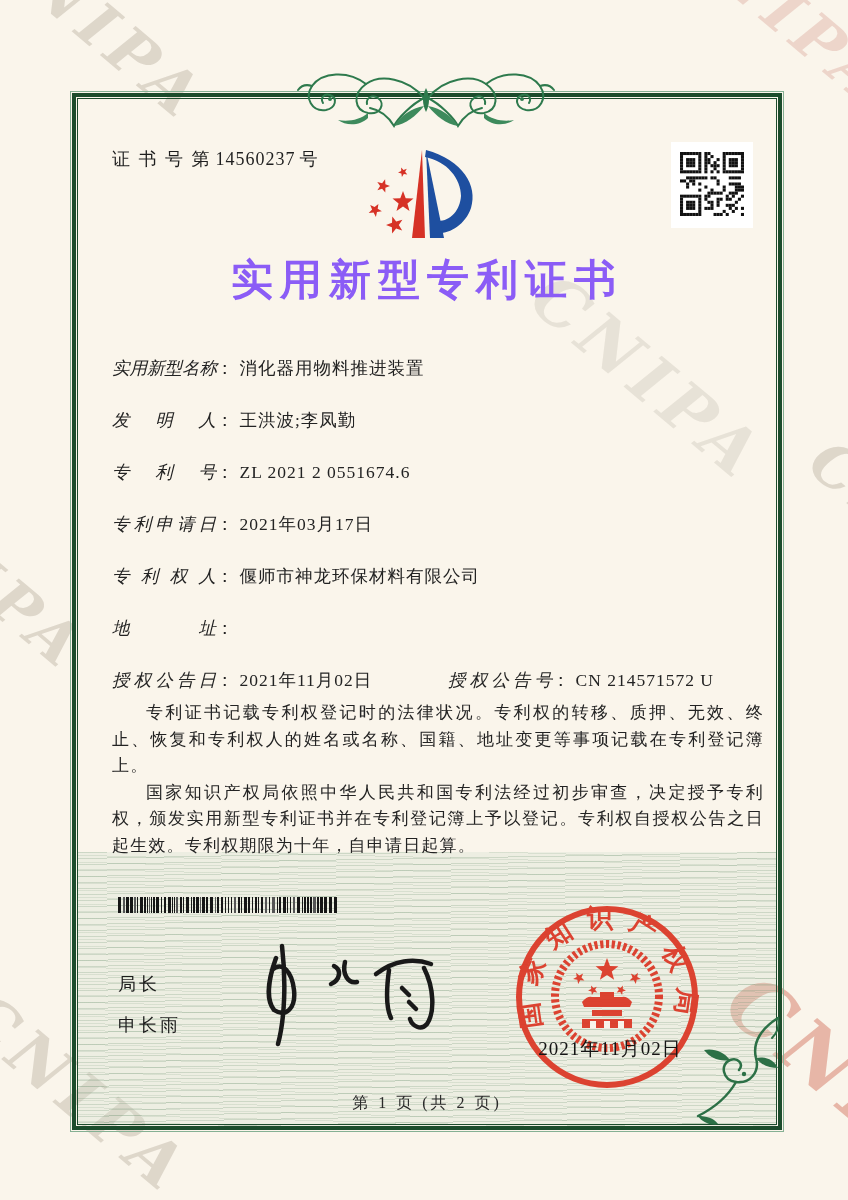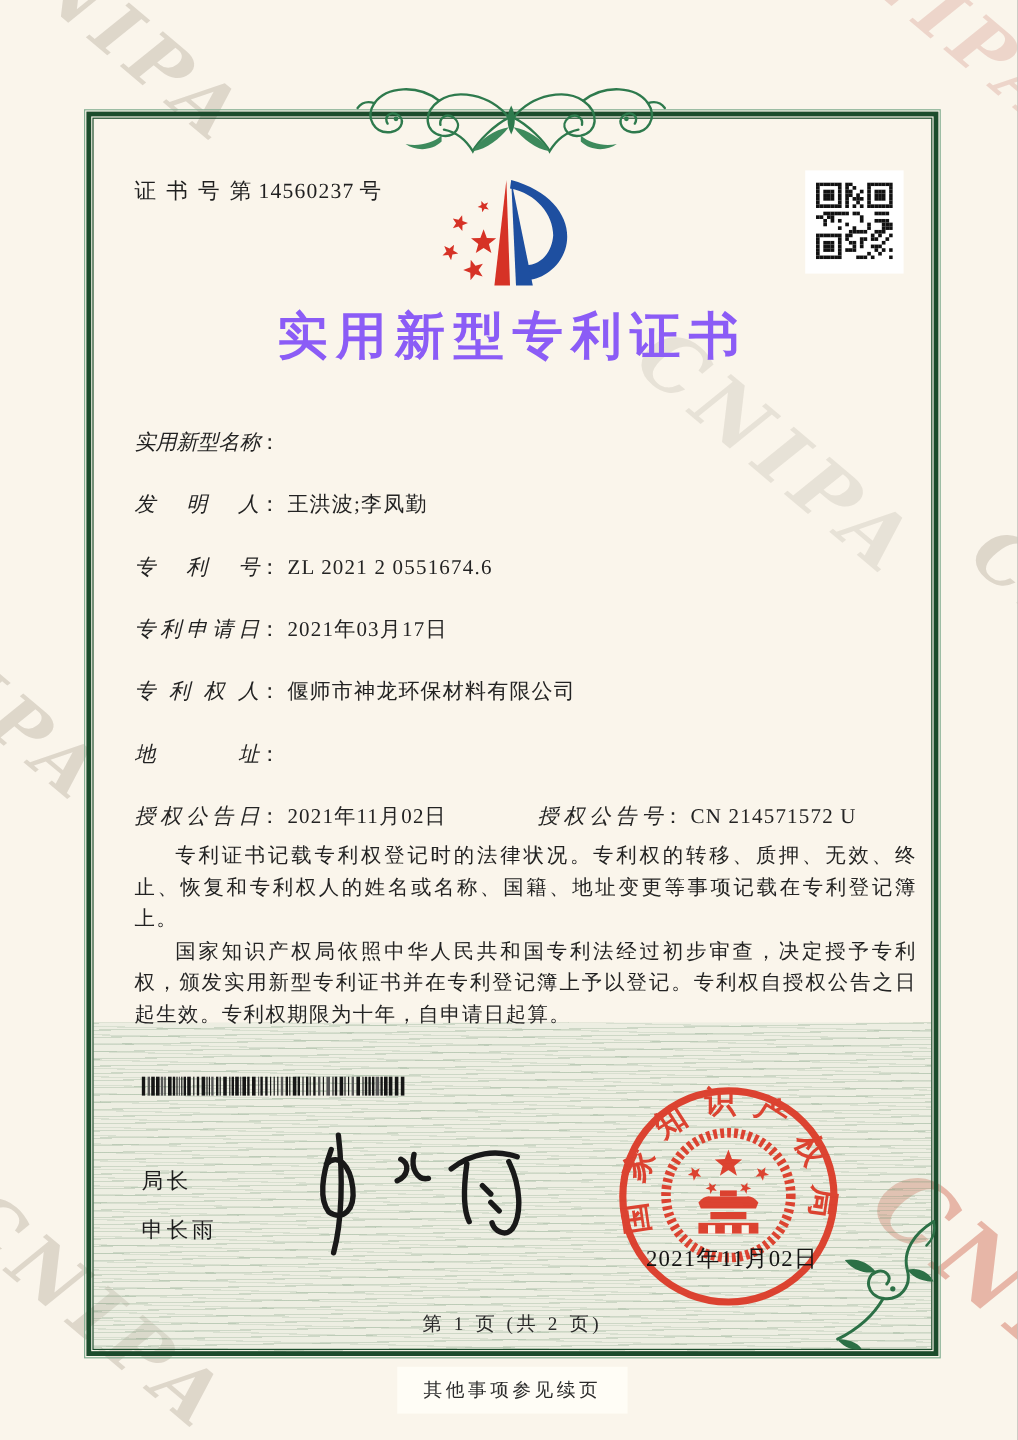--- a/index.html
+++ b/index.html
@@ -347,20 +347,21 @@
         <rect x="45" y="60" width="3" height="3" fill="#111"></rect>
         <rect x="60" y="60" width="3" height="3" fill="#111"></rect>
       </svg>
   </div>
 
   <div class="doc-title">实用新型专利证书</div>
 
   <div class="fields">
     <div class="field-row">
       <span class="flabel"><span class="spread">实用新型名称</span><span>：</span></span>
+      <span class="fvalue">消化器用物料推进装置</span>
     </div>
     <div class="field-row">
       <span class="flabel"><span class="spread">发明人</span><span>：</span></span>
       <span class="fvalue">王洪波;李凤勤</span>
     </div>
     <div class="field-row">
       <span class="flabel"><span class="spread">专利号</span><span>：</span></span>
       <span class="fvalue">ZL 2021 2 0551674.6</span>
     </div>
     <div class="field-row">
@@ -498,15 +499,14 @@
       <rect x="70" y="117" width="50" height="9"></rect>
       <rect x="78" y="119" width="6" height="7" fill="#faf5eb"></rect>
       <rect x="92" y="119" width="6" height="7" fill="#faf5eb"></rect>
       <rect x="106" y="119" width="6" height="7" fill="#faf5eb"></rect>
     </g>
   </svg>
   <div class="seal-date">2021年11月02日</div>
 
   <div class="page-info">第 1 页 (共 2 页)</div>
 
-  <div class="cont-note">其他事项参见续页</div>
 
 </div>
 
 </body></html>

